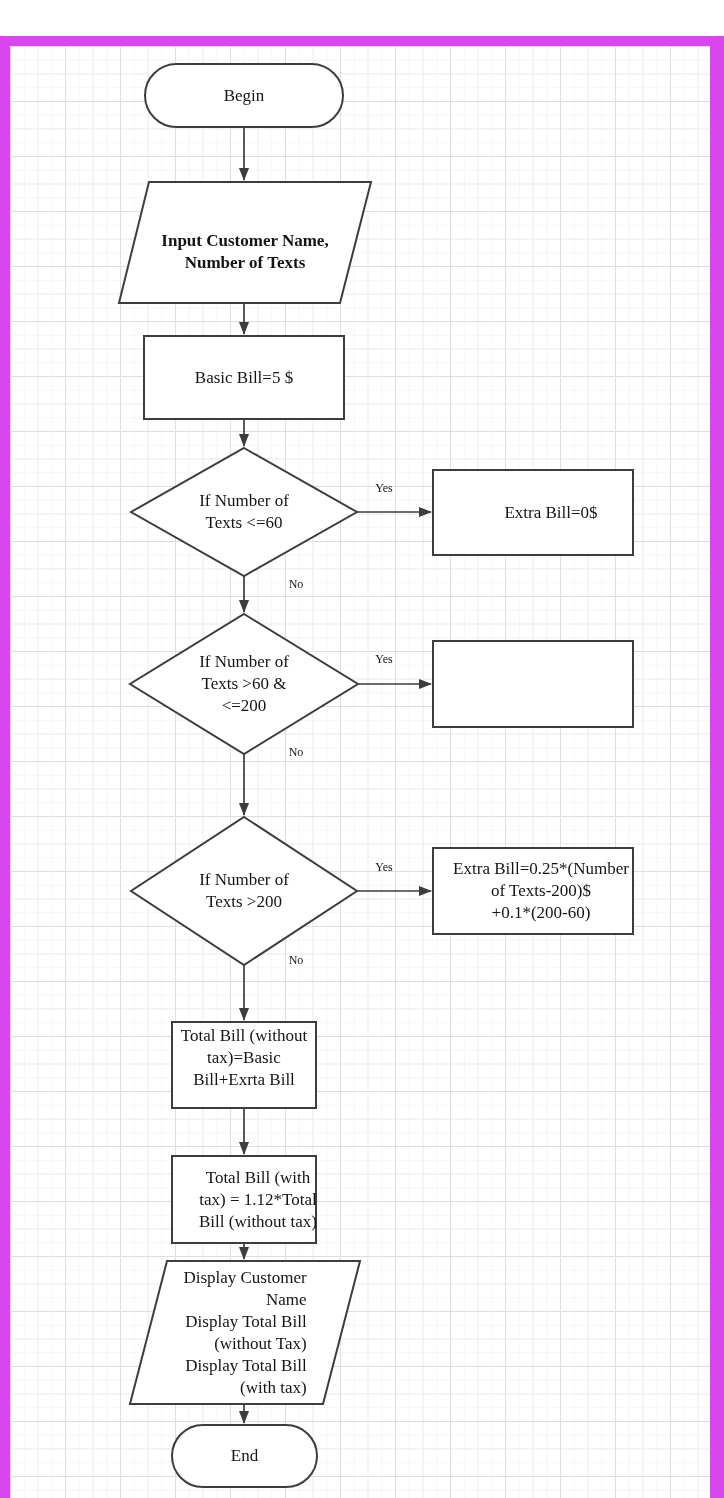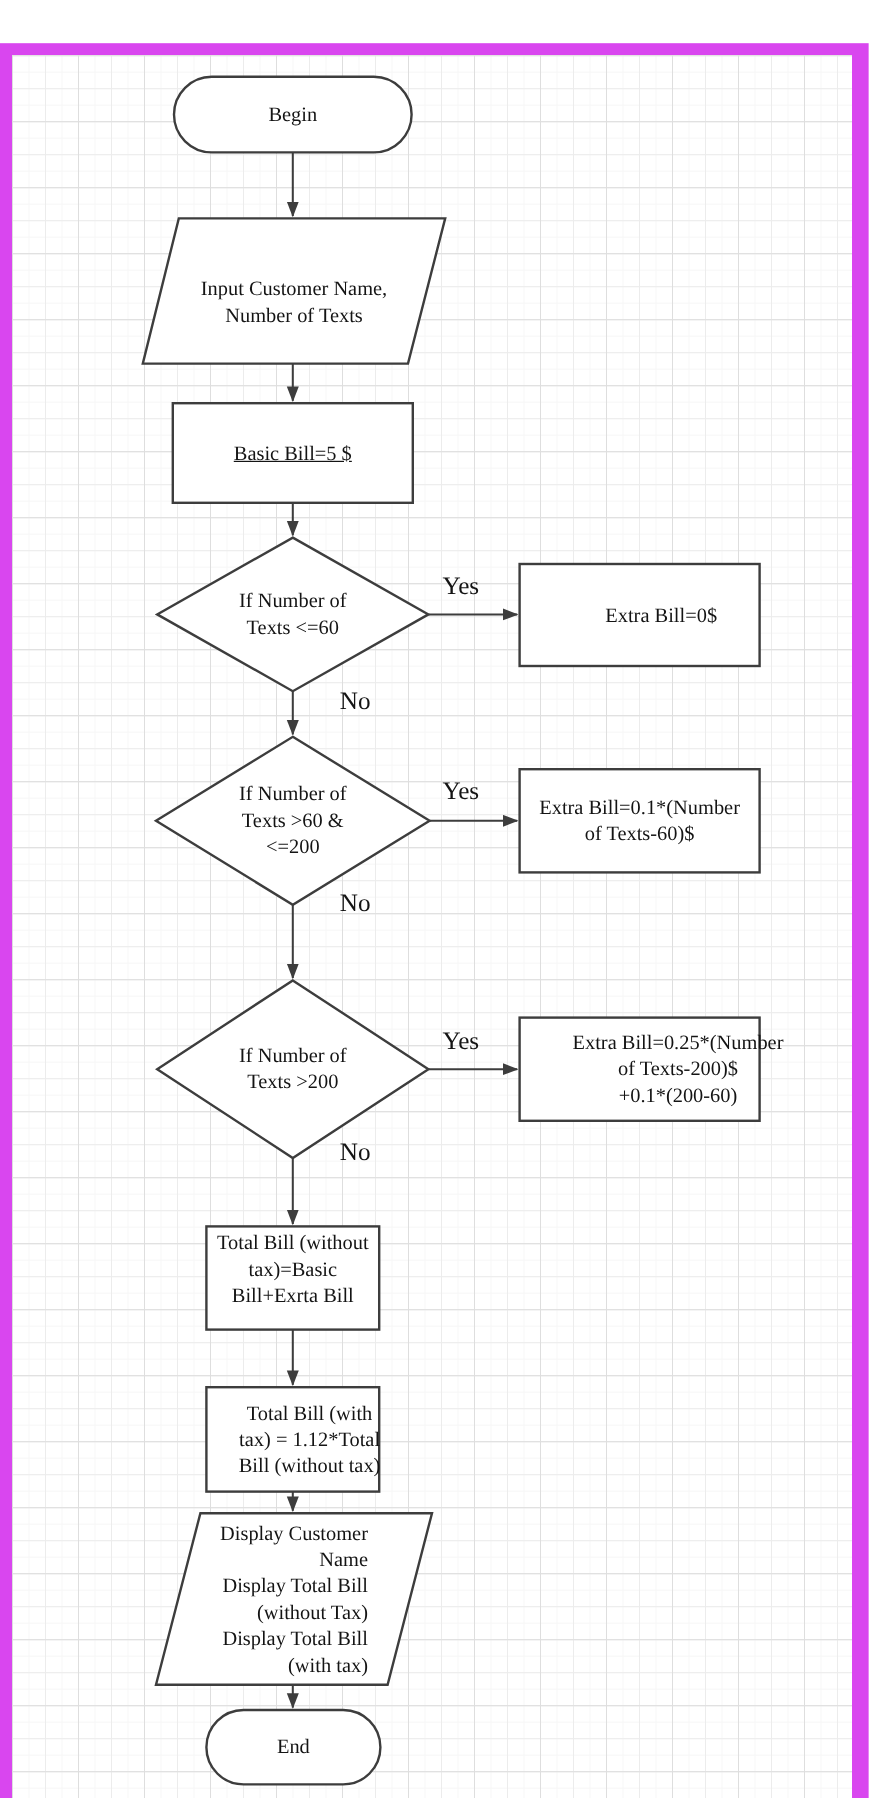--- a/index.html
+++ b/index.html
@@ -45,34 +45,34 @@
     font-size: 17px;
     line-height: 22px;
     color: #141414;
   }
   .elbl {
     position: absolute;
     display: flex;
     align-items: center;
     justify-content: center;
     text-align: center;
-    font-size: 21px;
+    font-size: 12px;
     line-height: 22px;
     color: #141414;
   }
   
   .lbl-begin   { left:145px; top:28px;   width:198px; height:63px; }
-  .lbl-input   { left:119px; top:146px;  width:252px; height:139px; }
-  .lbl-basic   { left:144px; top:300px;  width:200px; height:83px;text-decoration:underline; }
+  .lbl-input   { left:119px; top:146px;  width:252px; height:139px;font-weight:bold; }
+  .lbl-basic   { left:144px; top:300px;  width:200px; height:83px; }
   .lbl-d1      { left:131px; top:412px;  width:226px; height:128px; }
   .lbl-e1      { left:433px; top:434px;  width:236px; height:85px; }
   .lbl-d2      { left:130px; top:578px;  width:228px; height:140px; }
   .lbl-e2      { left:433px; top:605px;  width:200px; height:86px; }
   .lbl-d3      { left:131px; top:781px;  width:226px; height:148px; }
-  .lbl-e3      { left:419px; top:812px;  width:216px; height:86px;padding-left:38px; }
+  .lbl-e3      { left:433px; top:812px;  width:216px; height:86px; }
   .lbl-t1      { left:172px; top:986px;  width:144px; height:72px; }
   .lbl-t2      { left:172px; top:1120px; width:144px; height:87px;padding-left:14px; }
   .lbl-display { left:130px; top:1225px; width:230px; height:143px;text-align:right; }
   .lbl-end     { left:172px; top:1389px; width:145px; height:62px; }
   
   .elbl-yes1 { left:360px; top:441px; width:48px; height:22px; }
   .elbl-no1  { left:274px; top:537px; width:44px; height:22px; }
   .elbl-yes2 { left:360px; top:612px; width:48px; height:22px; }
   .elbl-no2  { left:274px; top:705px; width:44px; height:22px; }
   .elbl-yes3 { left:360px; top:820px; width:48px; height:22px; }
@@ -126,22 +126,20 @@
   <div class="lbl lbl-begin">Begin</div>
   <div class="lbl lbl-input">Input Customer Name,
 Number of Texts</div>
   <div class="lbl lbl-basic">Basic Bill=5 $</div>
   <div class="lbl lbl-d1">If Number of
 Texts &lt;=60</div>
   <div class="lbl lbl-e1">Extra Bill=0$</div>
   <div class="lbl lbl-d2">If Number of
 Texts &gt;60 &amp;
 &lt;=200</div>
-  <div class="lbl lbl-e2">Extra Bill=0.1*(Number
-of Texts-60)$</div>
   <div class="lbl lbl-d3">If Number of
 Texts &gt;200</div>
   <div class="lbl lbl-e3">Extra Bill=0.25*(Number
 of Texts-200)$
 +0.1*(200-60)</div>
   <div class="lbl lbl-t1">Total Bill (without
 tax)=Basic
 Bill+Exrta Bill</div>
   <div class="lbl lbl-t2">Total Bill (with
 tax) = 1.12*Total

